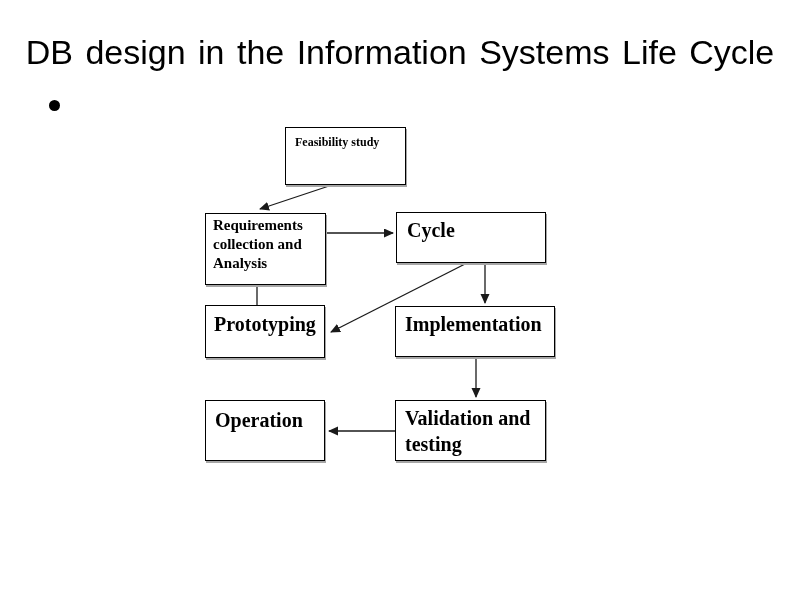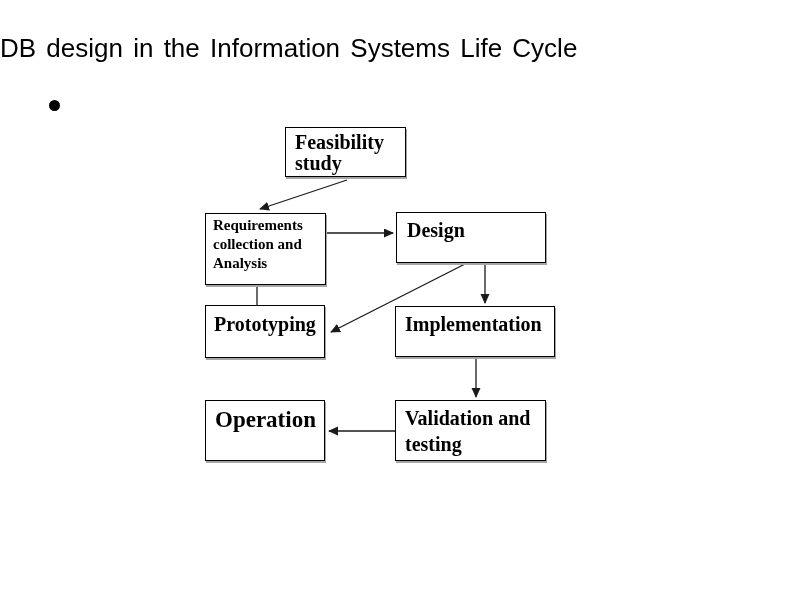--- a/index.html
+++ b/index.html
@@ -8,22 +8,23 @@
     background: #ffffff;
     position: relative;
     overflow: hidden;
     font-family: "Liberation Sans", sans-serif;
   }
   .slide { position: absolute; inset: 0; width: 800px; height: 600px; }
 
   .slide-title {
     position: absolute;
     left: 0; top: 33px; width: 800px;
+    text-align: center;
     font-family: "Liberation Sans", sans-serif;
-    font-size: 26px;
+    font-size: 34px;
     font-weight: 400;
     letter-spacing: 0px;
     word-spacing: 3px;
     color: #000000;
     white-space: nowrap;
   }
 
   .bullet-dot {
     position: absolute;
     left: 49px; top: 100px;
@@ -43,32 +44,32 @@
     box-sizing: border-box;
     background: #ffffff;
     border: 1.5px solid #000000;
     box-shadow: 1px 2px 0 #a6a6a6;
     color: #000000;
     font-family: "Liberation Serif", serif;
     font-weight: bold;
   }
   .flow-box .lbl { display: block; }
 
-  #box-feasibility   { left: 285px; top: 127px; width: 121px; height: 50px;
-                       font-size: 20px; line-height: 21px; padding: 4px 6px 0 9px; }
+  #box-feasibility   { left: 285px; top: 127px; width: 121px; height: 58px;
+                       font-size: 12px; line-height: 21px; padding: 4px 6px 0 9px; }
   #box-requirements  { left: 205px; top: 213px; width: 121px; height: 72px;
                        font-size: 15px; line-height: 19px; padding: 2px 6px 0 7px; }
   #box-design        { left: 396px; top: 212px; width: 150px; height: 51px;
                        font-size: 20px; line-height: 26px; padding: 4px 6px 0 10px; white-space: nowrap; }
   #box-prototyping   { left: 205px; top: 305px; width: 120px; height: 53px;
                        font-size: 20px; line-height: 26px; padding: 5px 4px 0 8px; white-space: nowrap; }
   #box-implementation{ left: 395px; top: 306px; width: 160px; height: 51px;
                        font-size: 20px; line-height: 26px; padding: 4px 4px 0 9px; white-space: nowrap; }
   #box-operation     { left: 205px; top: 400px; width: 120px; height: 61px;
-                       font-size: 23px; line-height: 26px; padding: 6px 4px 0 9px; white-space: nowrap; }
+                       font-size: 20px; line-height: 26px; padding: 6px 4px 0 9px; white-space: nowrap; }
   #box-validation    { left: 395px; top: 400px; width: 151px; height: 61px;
                        font-size: 20px; line-height: 26px; padding: 4px 6px 8px 9px; }
 </style>
 </head>
 <body>
 
 <div class="slide">
 
   <div class="slide-title">DB design in the Information Systems Life Cycle</div>
 
@@ -91,21 +92,21 @@
 
   <div class="flow-box" id="box-feasibility">
     <span class="lbl">Feasibility study</span>
   </div>
 
   <div class="flow-box" id="box-requirements">
     <span class="lbl">Requirements collection and Analysis</span>
   </div>
 
   <div class="flow-box" id="box-design">
-    <span class="lbl">Design</span>
+    <span class="lbl">Cycle</span>
   </div>
 
   <div class="flow-box" id="box-prototyping">
     <span class="lbl">Prototyping</span>
   </div>
 
   <div class="flow-box" id="box-implementation">
     <span class="lbl">Implementation</span>
   </div>
 

